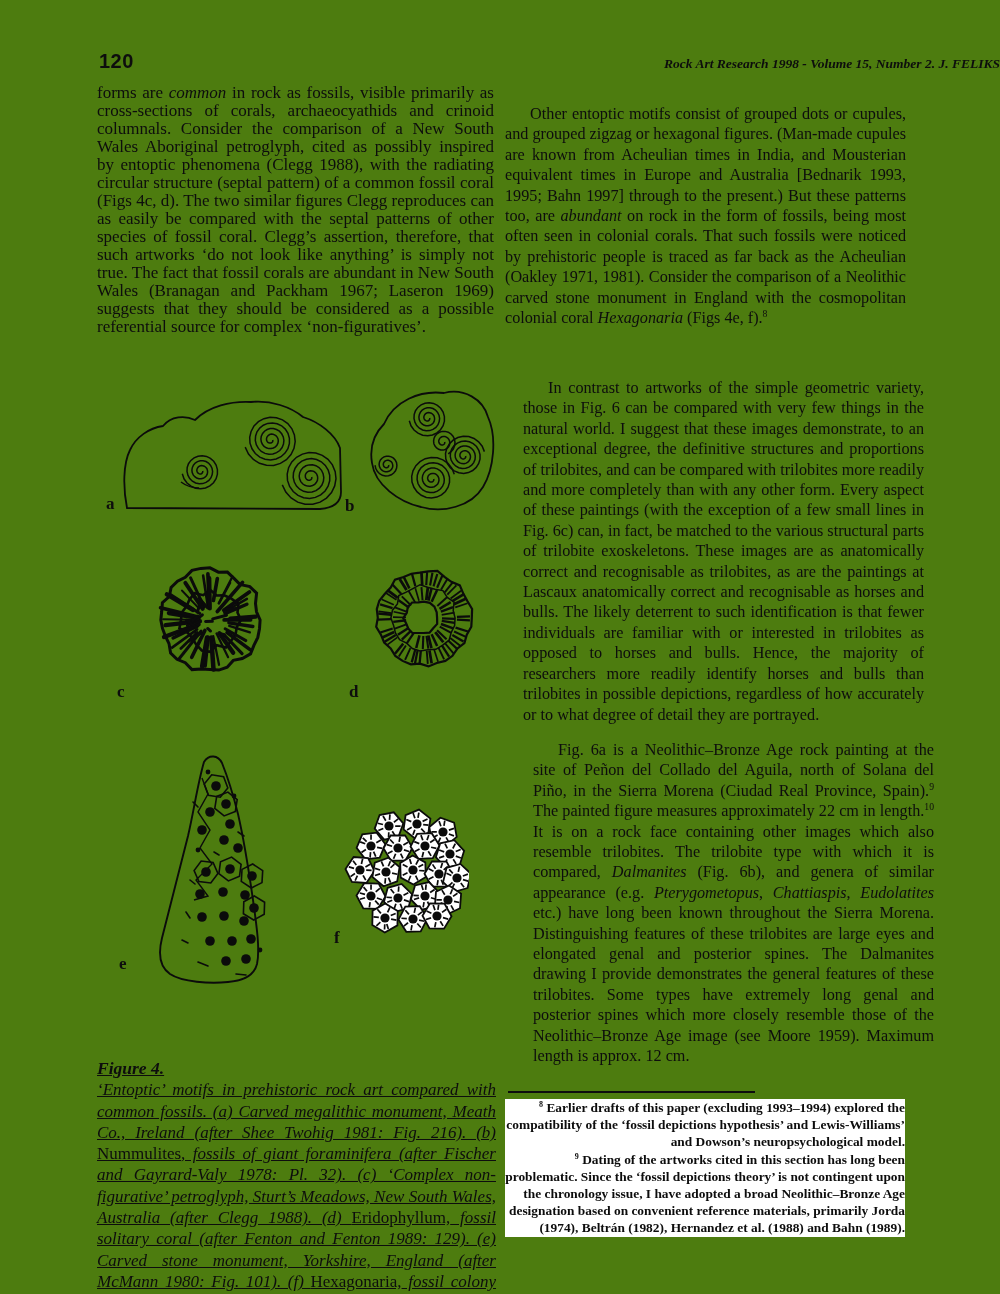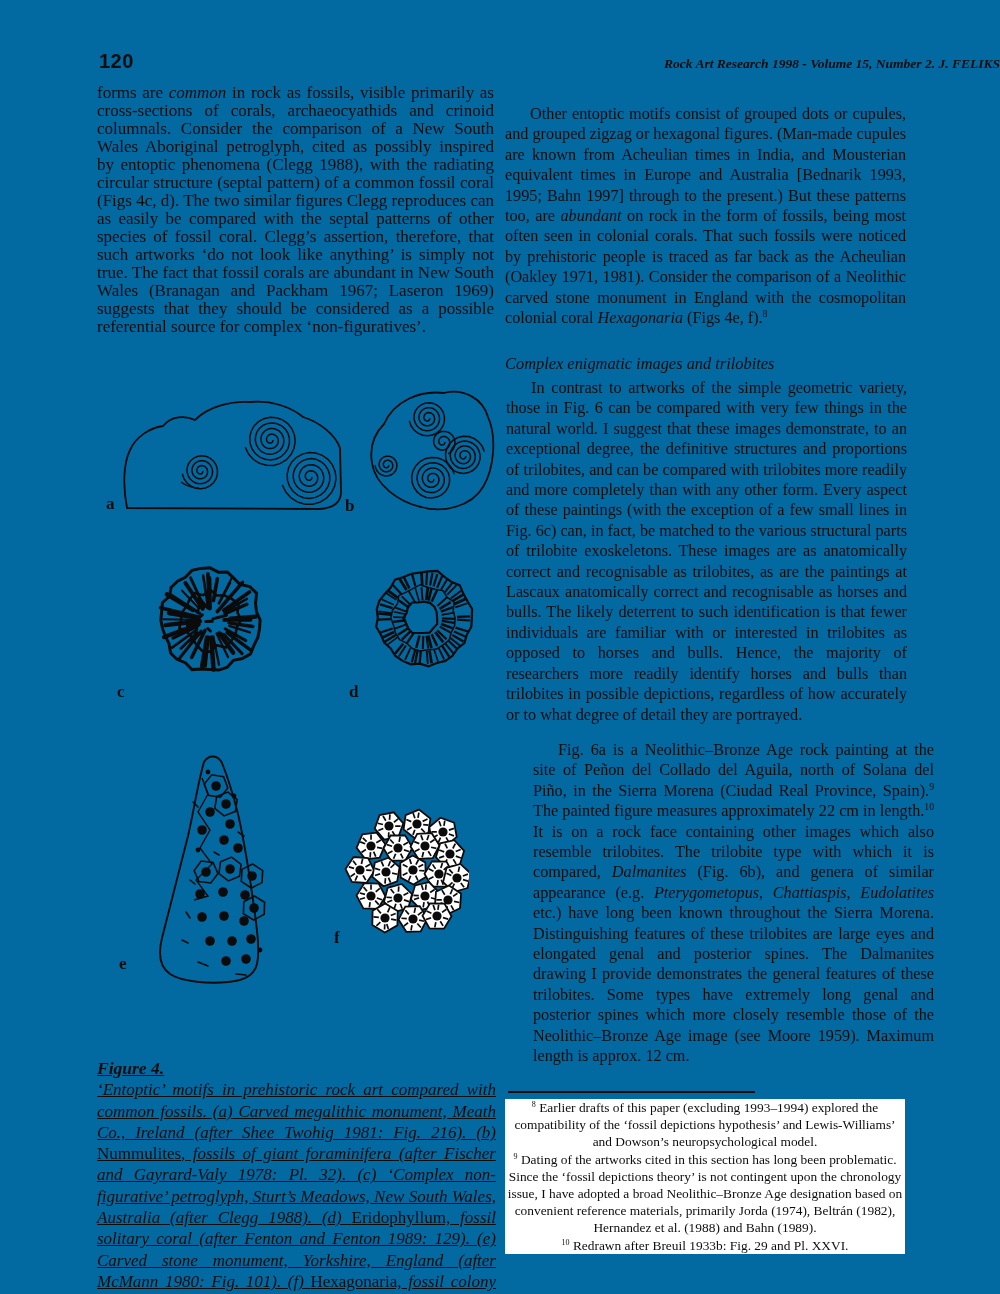--- a/index.html
+++ b/index.html
@@ -1,40 +1,40 @@
 <!DOCTYPE html>
 <html><head>
 <meta charset="utf-8">
 <title>Rock Art Research — page 120</title>
 <style>
   html,body { margin:0; padding:0; background:#e8e8e8; }
   .page {
     position:relative; width:1000px; height:1294px; margin:0 auto;
-    background:#0369a1; color:#0d0d0d; overflow:hidden;
+    background:#4d7c0f; color:#0d0d0d; overflow:hidden;
     font-family:"Liberation Serif", serif;
   }
   .abs { position:absolute; }
   p { margin:0; }
   sup { font-size:0.6em; vertical-align:super; line-height:0; }
   .rm { font-style:normal; }
 
   
   .pgnum  { left:99px; top:50px; font-family:"Liberation Sans", sans-serif;
             font-weight:700; font-size:20px; letter-spacing:0.5px; }
   .runhead{ left:0; right:0; top:56px; text-align:right;
             font-weight:700; font-style:italic; font-size:13.5px; }
 
   
   .body-l { font-size:17px;   line-height:18px; text-align:justify; }
   .body-r { font-size:16.2px; line-height:20.4px; text-align:justify; }
   .indent { text-indent:1.55em; }
   .lp1  { left:97px;  top:84px;  width:397px; }
   .rp1  { left:505px; top:84px;  width:401px;margin-top:20px; }
   .rhead{ left:505px; top:354px; width:401px; font-size:16.4px; font-style:italic; }
-  .rp2  { left:506px; top:378px; width:401px; }
+  .rp2  { left:523px; top:378px; width:401px; }
   .rp3  { left:505px; top:740px; width:401px;margin-left:28px; }
   .rp4  { left:505px; top:1096px; width:401px; }
 
   
   .figlabel { font-weight:700; font-size:17px; }
   .fl-a { left:106px; top:494px; }
   .fl-b { left:345px; top:496px; }
   .fl-c { left:117px; top:682px; }
   .fl-d { left:349px; top:682px; }
   .fl-e { left:119px; top:954px; }
@@ -48,21 +48,21 @@
 
   
   .caption { left:97px; top:1058px; width:399px; font-size:17px;
              line-height:21.3px; font-style:italic; text-align:justify;text-decoration:underline; }
   .caption-title { font-weight:700; font-style:italic; font-size:17.5px; }
 
   
   .fnrule { left:508px; top:1091px; width:247px; height:0;
             border-top:2.5px solid #0d0d0d; }
   .footnotes { left:505px; top:1099px; width:400px; font-size:13.4px;
-               line-height:17.2px; text-align:center; background:#fff; }
+               line-height:17.2px; text-align:right; background:#fff;font-weight:bold; }
   .footnote { margin:0; }
 </style>
 </head>
 <body>
 
 <div class="page">
 
   <div class="abs pgnum">120</div>
   <div class="abs runhead">Rock Art Research 1998  -  Volume 15, Number 2.  J. FELIKS</div>
 
@@ -464,25 +464,23 @@
   <span class="abs figlabel fl-d">d</span>
   <span class="abs figlabel fl-e">e</span>
   <span class="abs figlabel fl-f">f</span>
 
   <div class="abs caption">
     <div class="caption-title">Figure 4.</div>
     <span>‘Entoptic’ motifs in prehistoric rock art compared with common fossils. (a) Carved megalithic monument, Meath Co., Ireland (after Shee Twohig 1981: Fig. 216). (b) <span class="rm">Nummulites</span>, fossils of giant foraminifera (after Fischer and Gayrard-Valy 1978: Pl. 32). (c) ‘Complex non-figurative’ petroglyph, Sturt’s Meadows, New South Wales, Australia (after Clegg 1988). (d) <span class="rm">Eridophyllum,</span> fossil solitary coral (after Fenton and Fenton 1989: 129). (e) Carved stone monument, Yorkshire, England (after McMann 1980: Fig. 101). (f) <span class="rm">Hexagonaria,</span> fossil colony coral (after Fenton and Fenton 1989: 133, portion only).</span>
   </div>
 
   <p class="abs body-r rp1 indent">Other entoptic motifs consist of grouped dots or cupules, and grouped zigzag or hexagonal figures. (Man-made cupules are known from Acheulian times in India, and Mousterian equivalent times in Europe and Australia [Bednarik 1993, 1995; Bahn 1997] through to the present.) But these patterns too, are <i>abundant</i> on rock in the form of fossils, being most often seen in colonial corals. That such fossils were noticed by prehistoric people is traced as far back as the Acheulian (Oakley 1971, 1981). Consider the comparison of a Neolithic carved stone monument in England with the cosmopolitan colonial coral <i>Hexagonaria</i> (Figs 4e, f).<sup>8</sup></p>
-  <div class="abs rhead">Complex enigmatic images and trilobites</div>
   <p class="abs body-r rp2 indent">In contrast to artworks of the simple geometric variety, those in Fig. 6 can be compared with very few things in the natural world. I suggest that these images demonstrate, to an exceptional degree, the definitive structures and proportions of trilobites, and can be compared with trilobites more readily and more completely than with any other form. Every aspect of these paintings (with the exception of a few small lines in Fig. 6c) can, in fact, be matched to the various structural parts of trilobite exoskeletons. These images are as anatomically correct and recognisable as trilobites, as are the paintings at Lascaux anatomically correct and recognisable as horses and bulls. The likely deterrent to such identification is that fewer individuals are familiar with or interested in trilobites as opposed to horses and bulls. Hence, the majority of researchers more readily identify horses and bulls than trilobites in possible depictions, regardless of how accurately or to what degree of detail they are portrayed.</p>
   <p class="abs body-r rp3 indent">Fig. 6a is a Neolithic–Bronze Age rock painting at the site of Peñon del Collado del Aguila, north of Solana del Piño, in the Sierra Morena (Ciudad Real Province, Spain).<sup>9</sup> The painted figure measures approximately 22 cm in length.<sup>10</sup> It is on a rock face containing other images which also resemble trilobites. The trilobite type with which it is compared, <i>Dalmanites</i> (Fig. 6b), and genera of similar appearance (e.g. <i>Pterygometopus</i>, <i>Chattiaspis</i>, <i>Eudolatites</i> etc.) have long been known throughout the Sierra Morena. Distinguishing features of these trilobites are large eyes and elongated genal and posterior spines. The Dalmanites drawing I provide demonstrates the general features of these trilobites. Some types have extremely long genal and posterior spines which more closely resemble those of the Neolithic–Bronze Age image (see Moore 1959). Maximum length is approx. 12 cm.</p>
   <p class="abs body-r rp4 indent">Fig. 6c is a Neolithic–Bronze Age rock painting at</p>
 
   <div class="abs fnrule"></div>
   <div class="abs footnotes">
     <p class="footnote"><sup>8</sup> <span>Earlier drafts of this paper (excluding 1993–1994) explored the compatibility of the ‘fossil depictions hypothesis’ and Lewis-Williams’ and Dowson’s neuropsychological model.</span></p>
     <p class="footnote"><sup>9</sup> <span>Dating of the artworks cited in this section has long been problematic. Since the ‘fossil depictions theory’ is not contingent upon the chronology issue, I have adopted a broad Neolithic–Bronze Age designation based on convenient reference materials, primarily Jorda (1974), Beltrán (1982), Hernandez et al. (1988) and Bahn (1989).</span></p>
-    <p class="footnote"><sup>10</sup> <span>Redrawn after Breuil 1933b: Fig. 29 and Pl. XXVI.</span></p>
   </div>
 
 </div>
 
 </body></html>

